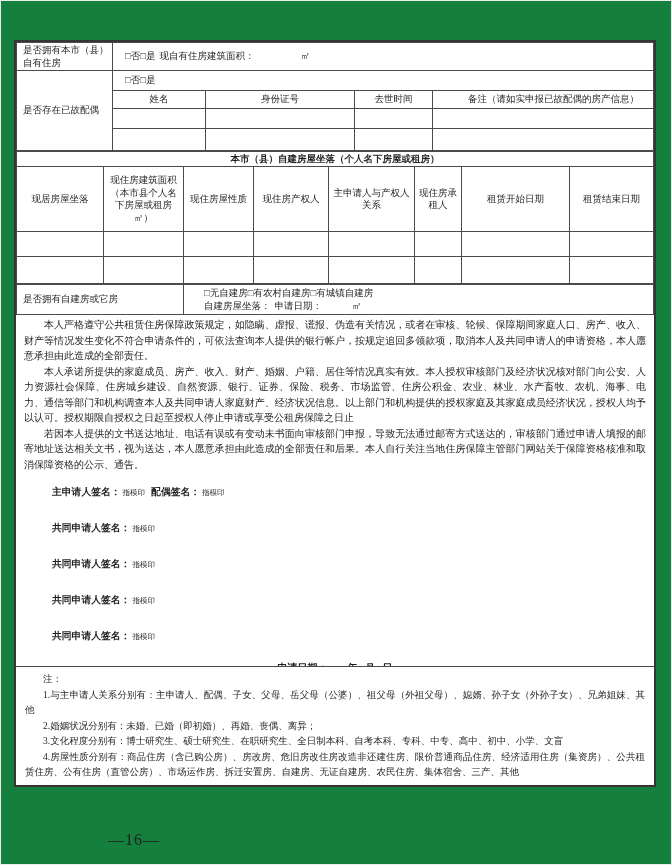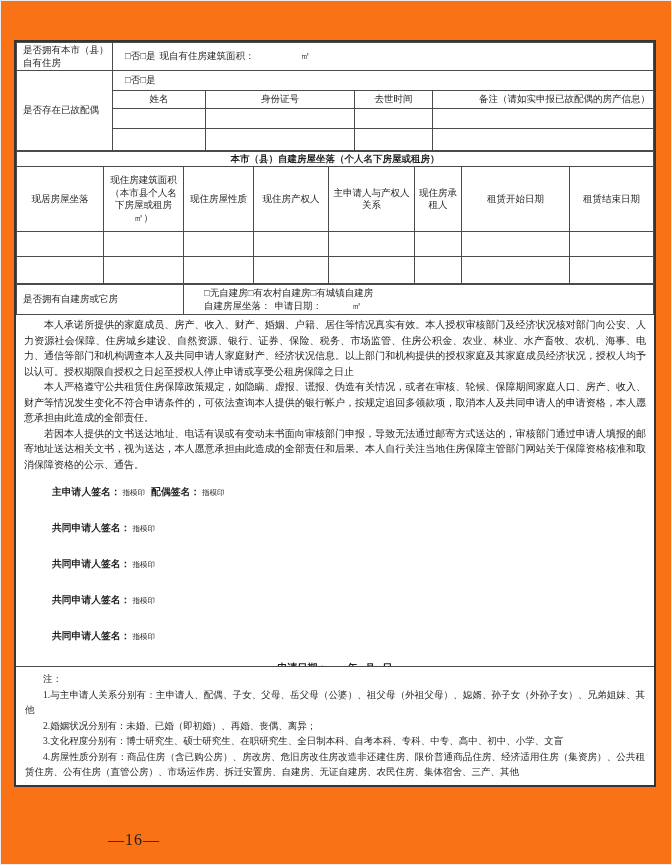--- a/index.html
+++ b/index.html
@@ -3,21 +3,21 @@
 <meta charset="utf-8">
 <style>
   * { margin:0; padding:0; box-sizing:border-box; }
   html,body { background:#ffffff; }
   body {
     width:672px; height:865px;
     font-family:"Liberation Serif","DejaVu Serif",serif;
     color:#1f1f1f;
   }
   .sheet {
-    position:relative; width:672px; height:865px; background:#f97316;
+    position:relative; width:672px; height:865px; background:#15803d;
     box-shadow: inset 0 0 0 1px #ececec;
     overflow:hidden;
   }
   .formbox {
     position:absolute; left:14px; top:40px; width:642px;
     border:2px solid #353535; background:#fff;
   }
   table { border-collapse:collapse; width:100%; table-layout:fixed; }
   td {
     border:1px solid #4b4b4b;
@@ -25,21 +25,21 @@
     padding:1px 3px; vertical-align:middle;
     overflow:hidden;
   }
   td.lbl { text-align:left; padding-left:6px; }
   td.hdr { text-align:center; }
   td.chk { padding-left:12px; }
   .unit-gap-lg { display:inline-block; width:46px; }
   .unit-gap-sm { display:inline-block; width:30px; }
   .cbgap { display:inline-block; width:4px; }
   .title-row td { text-align:center; font-weight:600; border-bottom-width:1px; }
-  .remark-cell { text-align:right; padding-left:24px; }
+  .remark-cell { text-align:center; padding-left:24px; }
 
   
   .commitment {
     height:351px; padding:2px 8px 0 8px; overflow:hidden;
   }
   .commit-title {
     text-align:center; font-size:12px; font-weight:bold;
     margin:2px 0 3px 0; letter-spacing:1px;
   }
   .commitment p {
@@ -180,22 +180,22 @@
           </div>
           <div>
             <span>自建房屋坐落：</span><span class="cbgap"></span><span>申请日期：</span><span class="unit-gap-sm"></span><span>㎡</span>
           </div>
         </td>
       </tr>
     </tbody>
       </table>
 
     <div class="commitment">
+      <p>本人严格遵守公共租赁住房保障政策规定，如隐瞒、虚报、谎报、伪造有关情况，或者在审核、轮候、保障期间家庭人口、房产、收入、财产等情况发生变化不符合申请条件的，可依法查询本人提供的银行帐户，按规定追回多领款项，取消本人及共同申请人的申请资格，本人愿意承担由此造成的全部责任。</p>
       <p>本人承诺所提供的家庭成员、房产、收入、财产、婚姻、户籍、居住等情况真实有效。本人授权审核部门及经济状况核对部门向公安、人力资源社会保障、住房城乡建设、自然资源、银行、证券、保险、税务、市场监管、住房公积金、农业、林业、水产畜牧、农机、海事、电力、通信等部门和机构调查本人及共同申请人家庭财产、经济状况信息。以上部门和机构提供的授权家庭及其家庭成员经济状况，授权人均予以认可。授权期限自授权之日起至授权人停止申请或享受公租房保障之日止</p>
-      <p>本人严格遵守公共租赁住房保障政策规定，如隐瞒、虚报、谎报、伪造有关情况，或者在审核、轮候、保障期间家庭人口、房产、收入、财产等情况发生变化不符合申请条件的，可依法查询本人提供的银行帐户，按规定追回多领款项，取消本人及共同申请人的申请资格，本人愿意承担由此造成的全部责任。</p>
       <p>若因本人提供的文书送达地址、电话有误或有变动未书面向审核部门申报，导致无法通过邮寄方式送达的，审核部门通过申请人填报的邮寄地址送达相关文书，视为送达，本人愿意承担由此造成的全部责任和后果。本人自行关注当地住房保障主管部门网站关于保障资格核准和取消保障资格的公示、通告。</p>
 
       <div class="sigblock">
         <div class="sigrow">
           <span>主申请人签名：</span><span class="stamp">指模印</span><span>配偶签名：</span><span class="stamp">指模印</span>
         </div>
         <div class="sigrow">
           <span>共同申请人签名：</span><span class="stamp">指模印</span>
         </div>
         <div class="sigrow">

